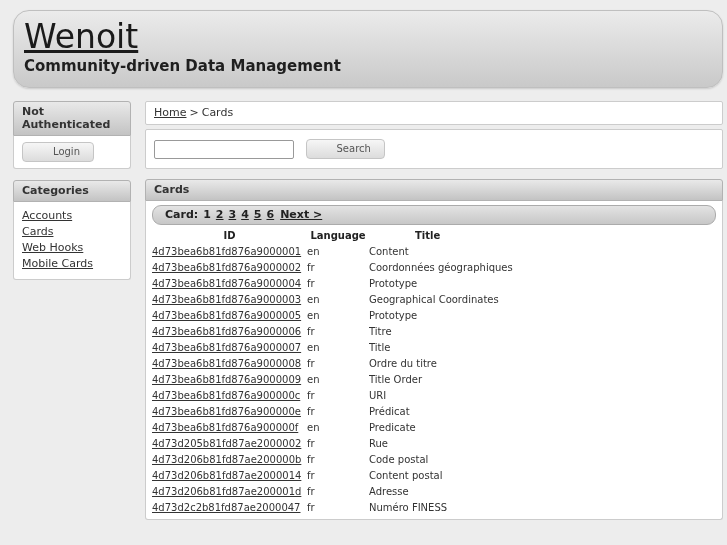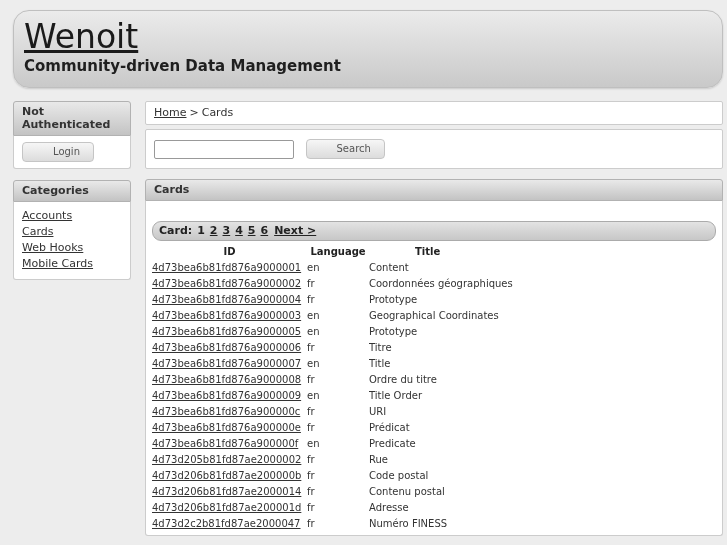--- a/index.html
+++ b/index.html
@@ -104,24 +104,23 @@
   }
   .search-bar .btn { margin-left: 8px; vertical-align: middle; }
 
   
   .cards-body { padding: 4px 6px; }
   .count-line { padding: 1px 0 3px 0; color: #333; }
   .pagination {
     background: linear-gradient(#e3e3e3, #c7c7c7);
     border: 1px solid #ababab;
     border-radius: 9px;
-    padding: 2px 8px 3px 6px;
+    padding: 2px 8px 3px 12px;
     font-weight: bold;
     color: #222;
-    margin-top: 16px;
   }
   .pagination a { color: #222; text-decoration: underline; margin-left: 5px; }
   .pagination .current { margin-left: 5px; }
 
   
   table.cards { border-collapse: collapse; table-layout: fixed; margin-top: 2px; font-size: 10px; }
   table.cards th { font-weight: bold; color: #222; height: 16px; }
   th.col-id { width: 155px; text-align: center; }
   th.col-lang { width: 62px; text-align: center; }
   th.col-title { width: 185px; text-align: left; padding-left: 46px; }
@@ -253,21 +252,21 @@
                   <td class="td-title">Rue</td>
                 </tr>
                 <tr>
                   <td class="td-id"><a href="#">4d73d206b81fd87ae200000b</a></td>
                   <td class="td-lang">fr</td>
                   <td class="td-title">Code postal</td>
                 </tr>
                 <tr>
                   <td class="td-id"><a href="#">4d73d206b81fd87ae2000014</a></td>
                   <td class="td-lang">fr</td>
-                  <td class="td-title">Contenu postal</td>
+                  <td class="td-title">Content postal</td>
                 </tr>
                 <tr>
                   <td class="td-id"><a href="#">4d73d206b81fd87ae200001d</a></td>
                   <td class="td-lang">fr</td>
                   <td class="td-title">Adresse</td>
                 </tr>
                 <tr>
                   <td class="td-id"><a href="#">4d73d2c2b81fd87ae2000047</a></td>
                   <td class="td-lang">fr</td>
                   <td class="td-title">Numéro FINESS</td>

